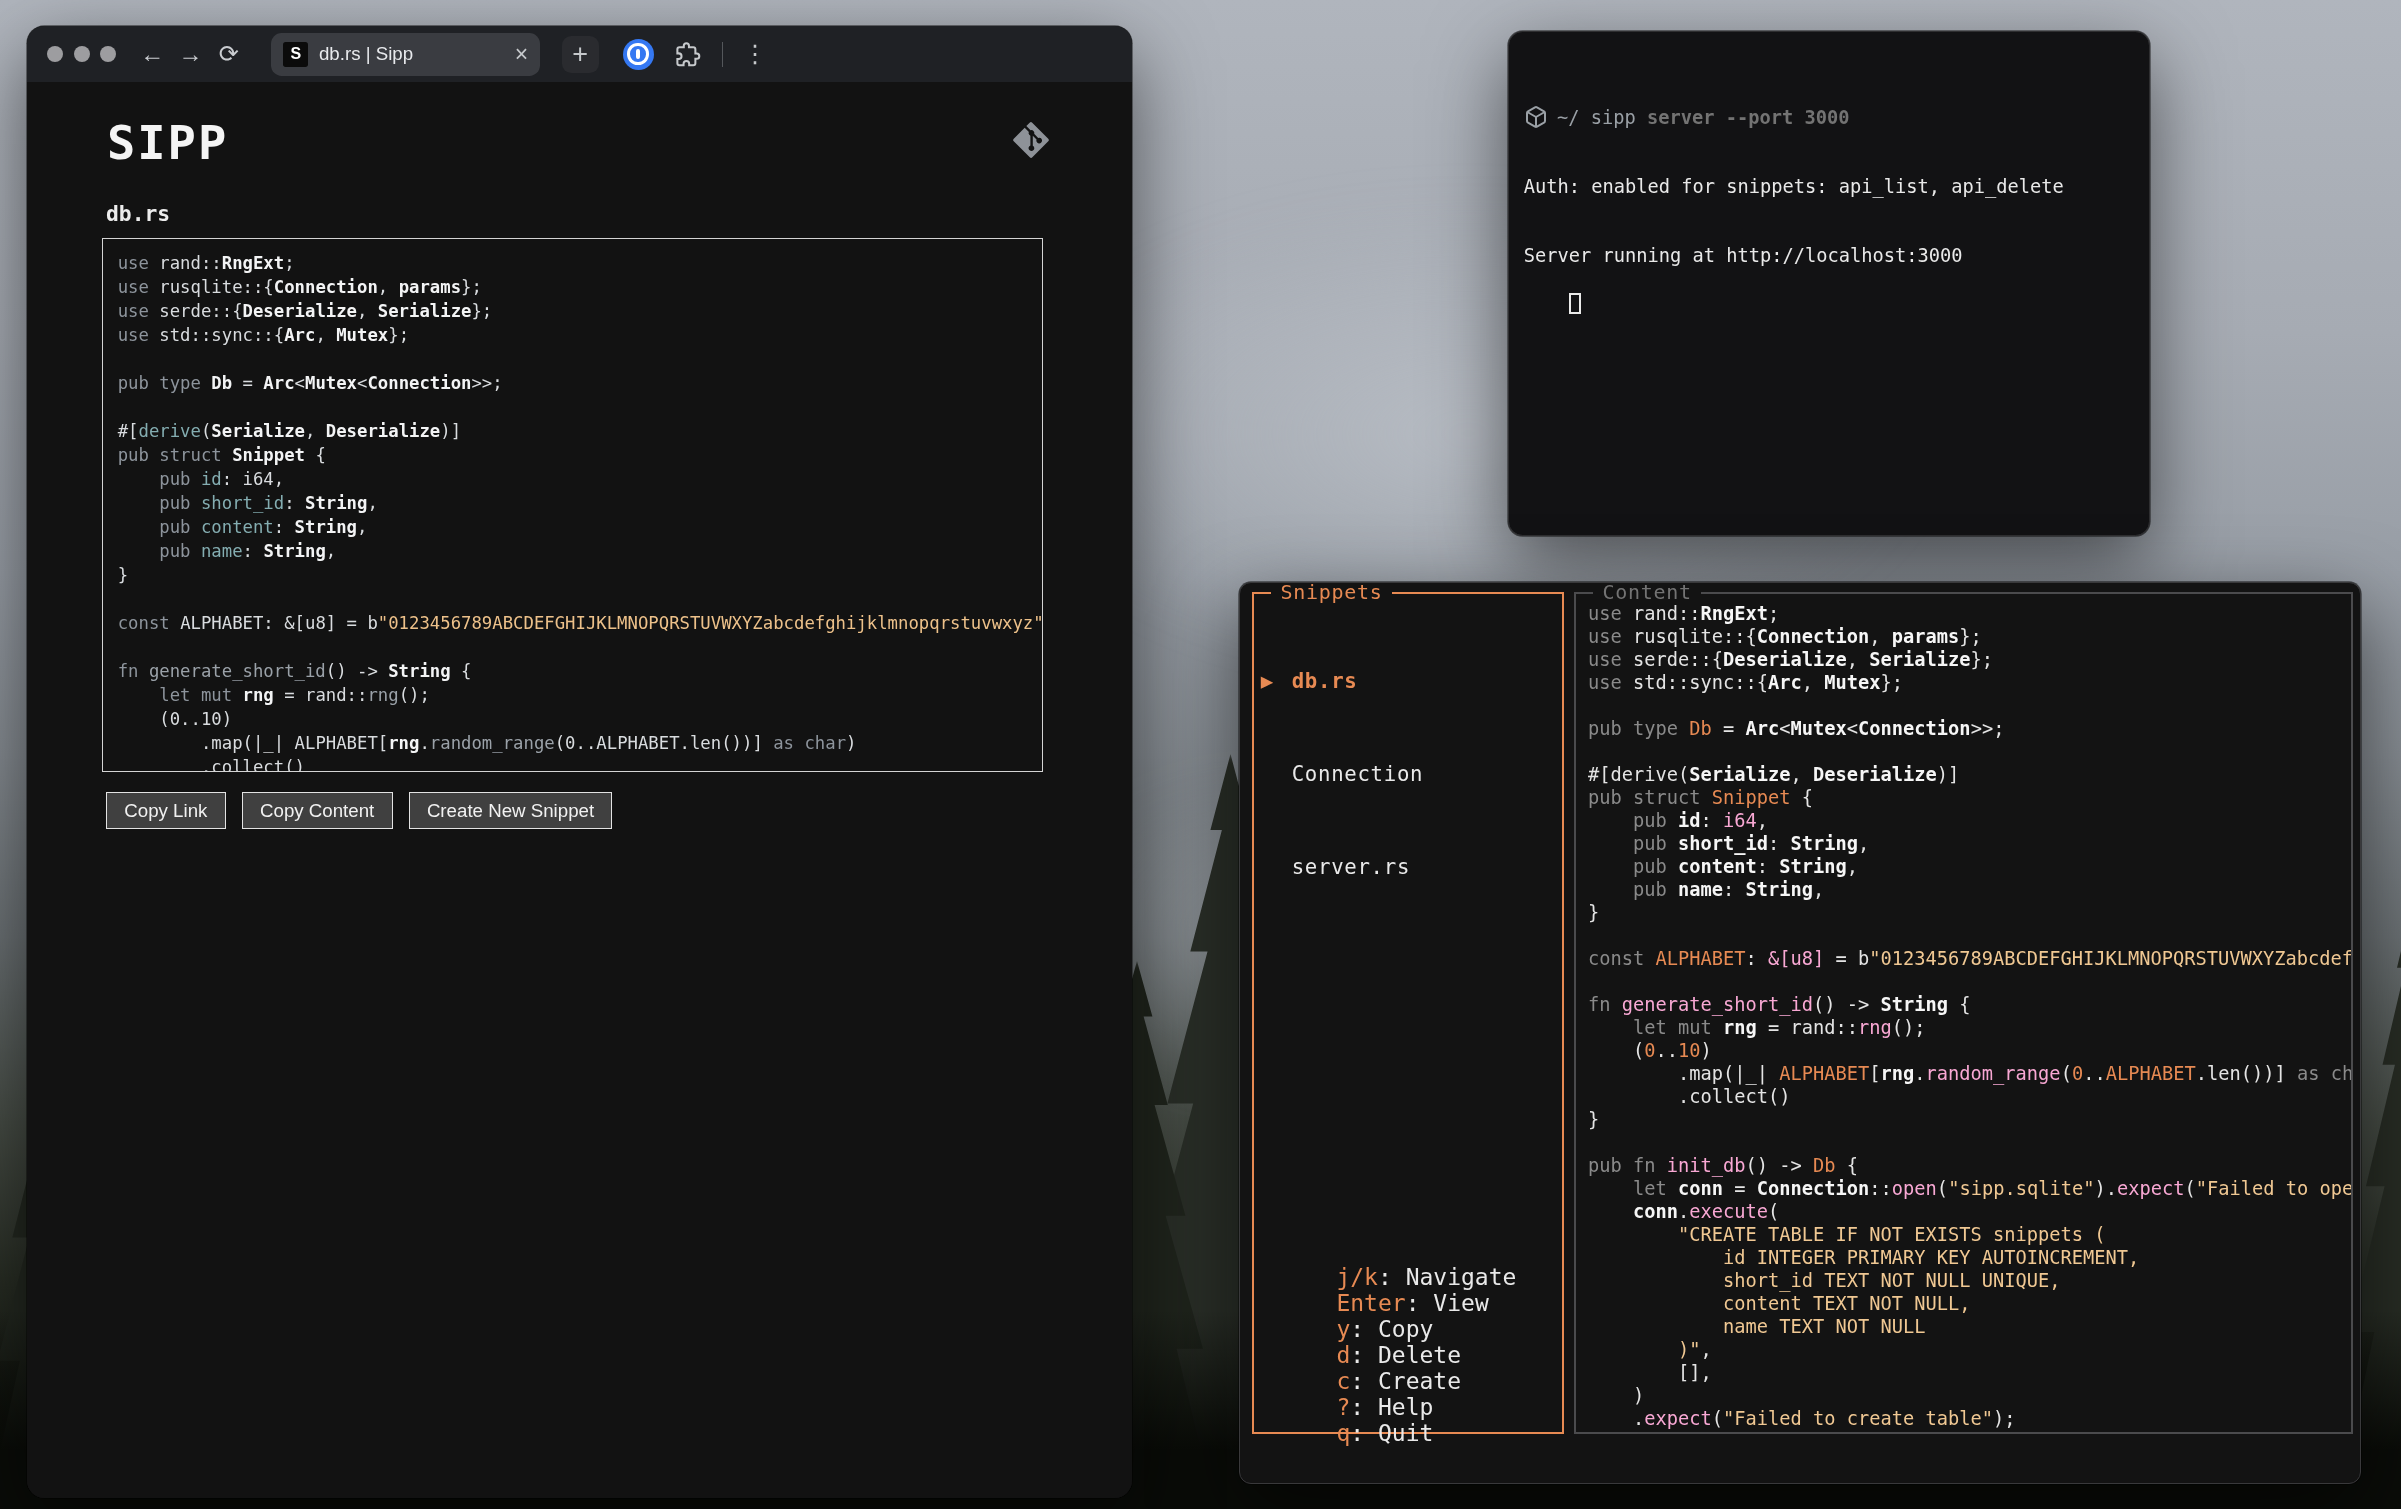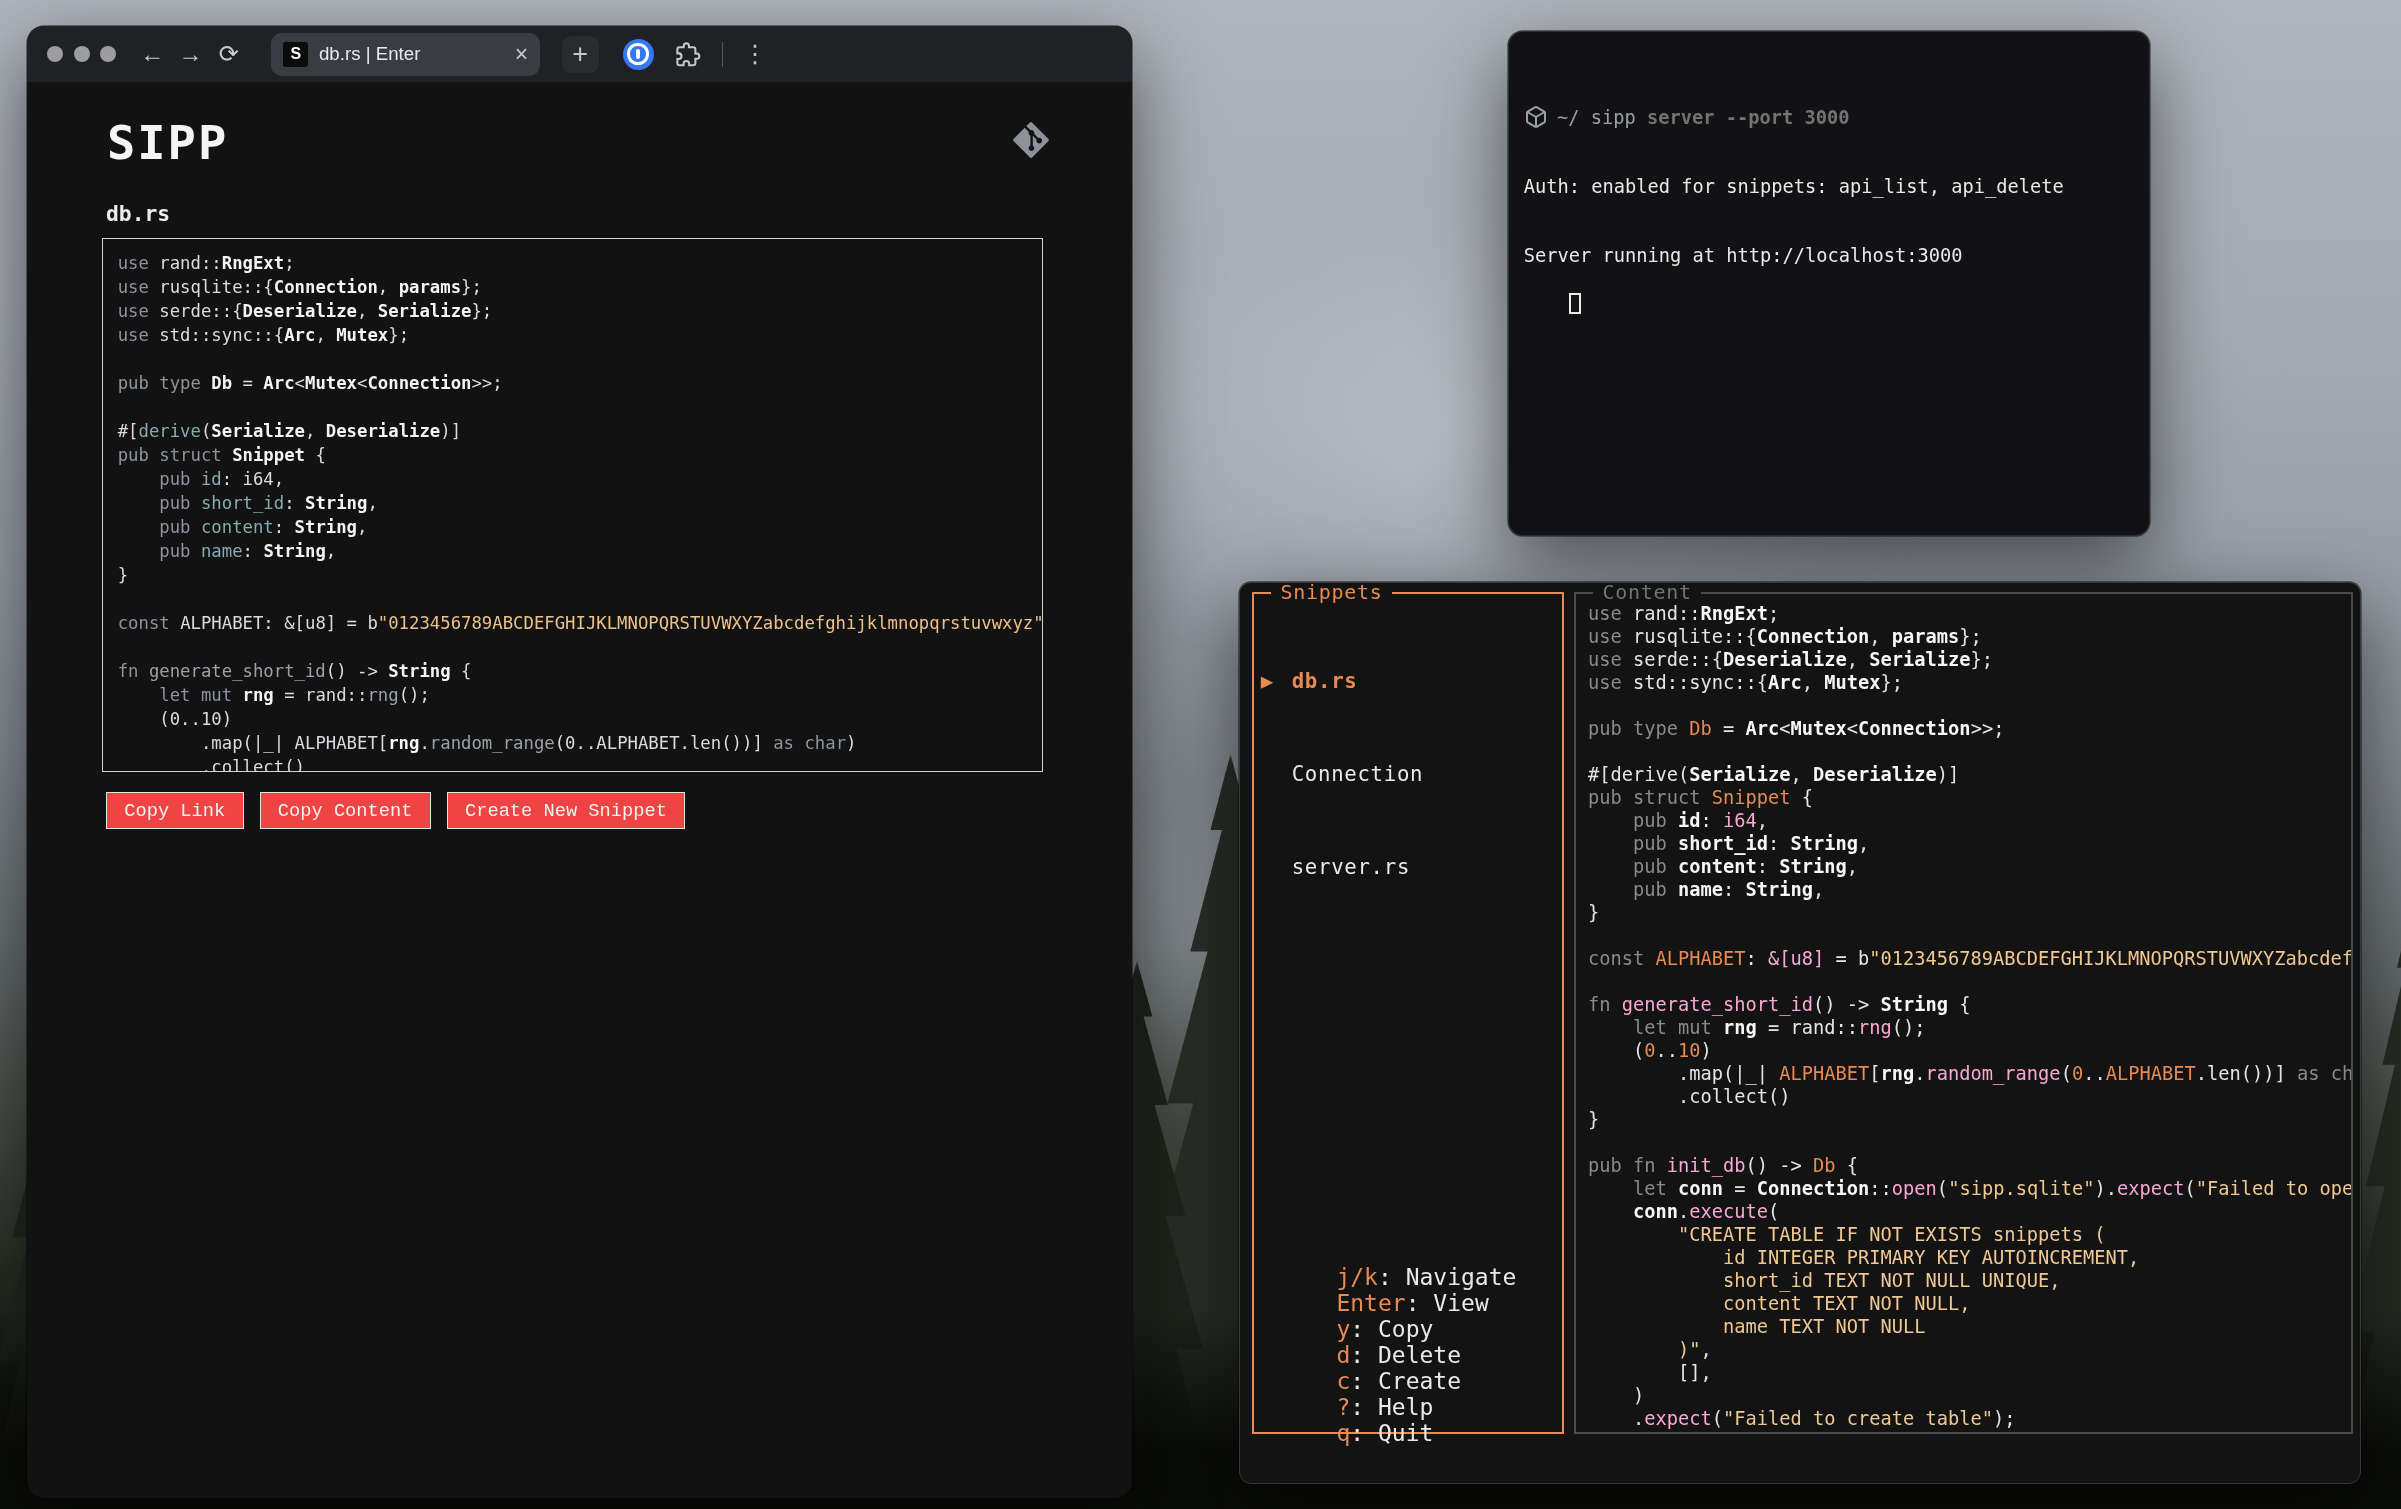--- a/index.html
+++ b/index.html
@@ -39,22 +39,22 @@
   .vsep{width:1.3px;height:25px;background:#54575b;margin-left:12px;}
   .kebab{color:#c6c9cc;font-size:24px;margin-left:10.7px;width:20px;text-align:center;}
 
   .page{position:absolute;left:0;top:56px;right:0;bottom:0;background:#121212;border-radius:0 0 17.3px 17.3px;overflow:hidden;}
   .sitetitle{position:absolute;left:80px;top:33px;color:#f4f4f4;font-size:47px;font-weight:700;letter-spacing:2px;}
   .giticon{position:absolute;left:986px;top:40px;}
   .filename{position:absolute;left:79px;top:119px;color:#ececec;font-size:21.3px;font-weight:700;}
   .codebox{position:absolute;left:75px;top:156px;width:941px;height:534px;border:1.3px solid #d4d4d4;box-sizing:border-box;
     padding:12px 14.7px;overflow:hidden;font-size:17.3px;line-height:24px;white-space:pre;}
   .btnrow{position:absolute;left:79px;top:710px;display:flex;gap:16px;}
-  .btn{border:1.3px solid #e3e3e3;color:#f1f1f1;background:#ef4444;font-size:18.7px;height:37px;display:flex;align-items:center;
-    padding:0 17.3px;font-family:Liberation Mono, monospace;}
+  .btn{border:1.3px solid #e3e3e3;color:#f1f1f1;background:#404040;font-size:18.7px;height:37px;display:flex;align-items:center;
+    padding:0 17.3px;font-family:Liberation Sans, sans-serif;}
 
   
   .web .tk-k{color:#8d949c;}
   .web .tk-p{color:#d9dcdf;}
   .web .tk-b{color:#f3f4f5;font-weight:700;}
   .web .tk-f{color:#84adb1;}
   .web .tk-s{color:#edc18a;}
   .web .tk-m{color:#9aa1a8;}
   .cl{min-height:1em;}
 
@@ -112,21 +112,21 @@
       <div class="lights">
         <span class="light"></span>
         <span class="light"></span>
         <span class="light"></span>
       </div>
       <span class="navbtn">←</span>
       <span class="navbtn">→</span>
       <span class="navbtn">⟳</span>
       <div class="tab">
         <span class="favicon">S</span>
-        <span class="tabtitle">db.rs | Enter</span>
+        <span class="tabtitle">db.rs | Sipp</span>
         <span class="tabclose">×</span>
       </div>
       <div class="plusbtn">+</div>
       <div class="opicon">
         <div class="opring">
             <div class="opbar"></div>
           </div>
       </div>
       <div class="extbtn">
         <svg width="27" height="27" viewBox="0 0 24 24" fill="none" stroke="#c6c9cc" stroke-width="1.8">

